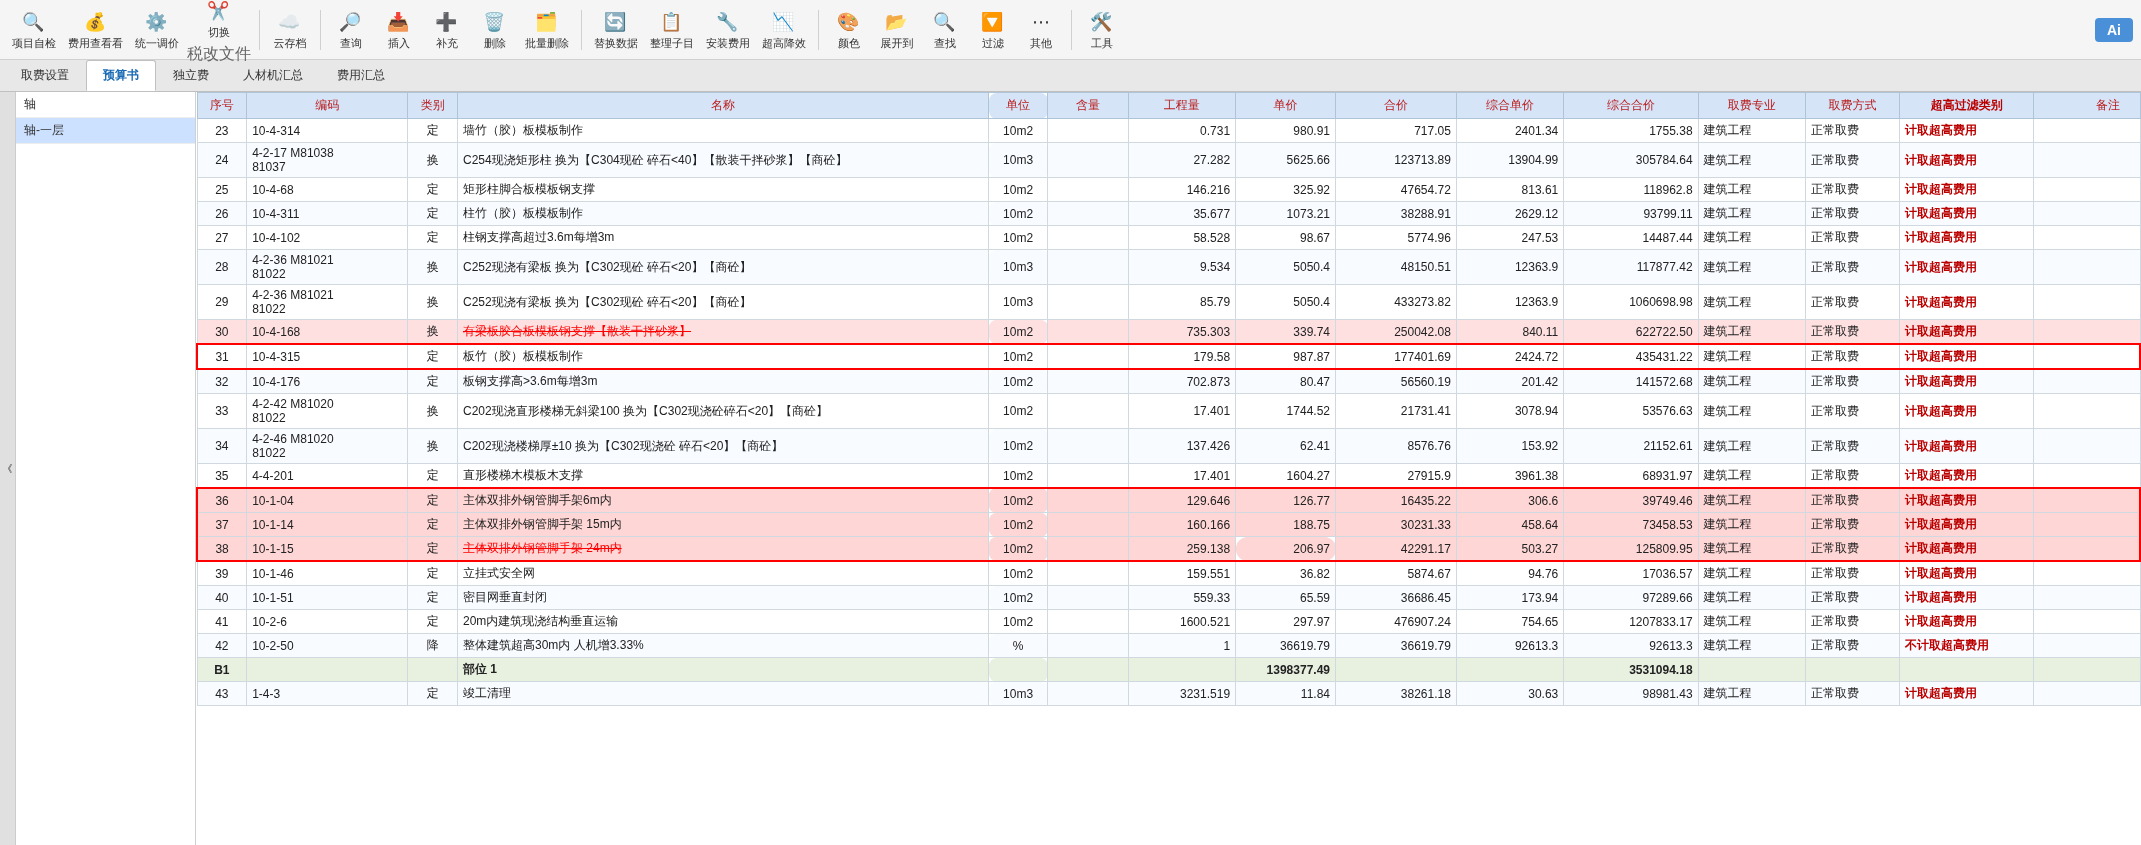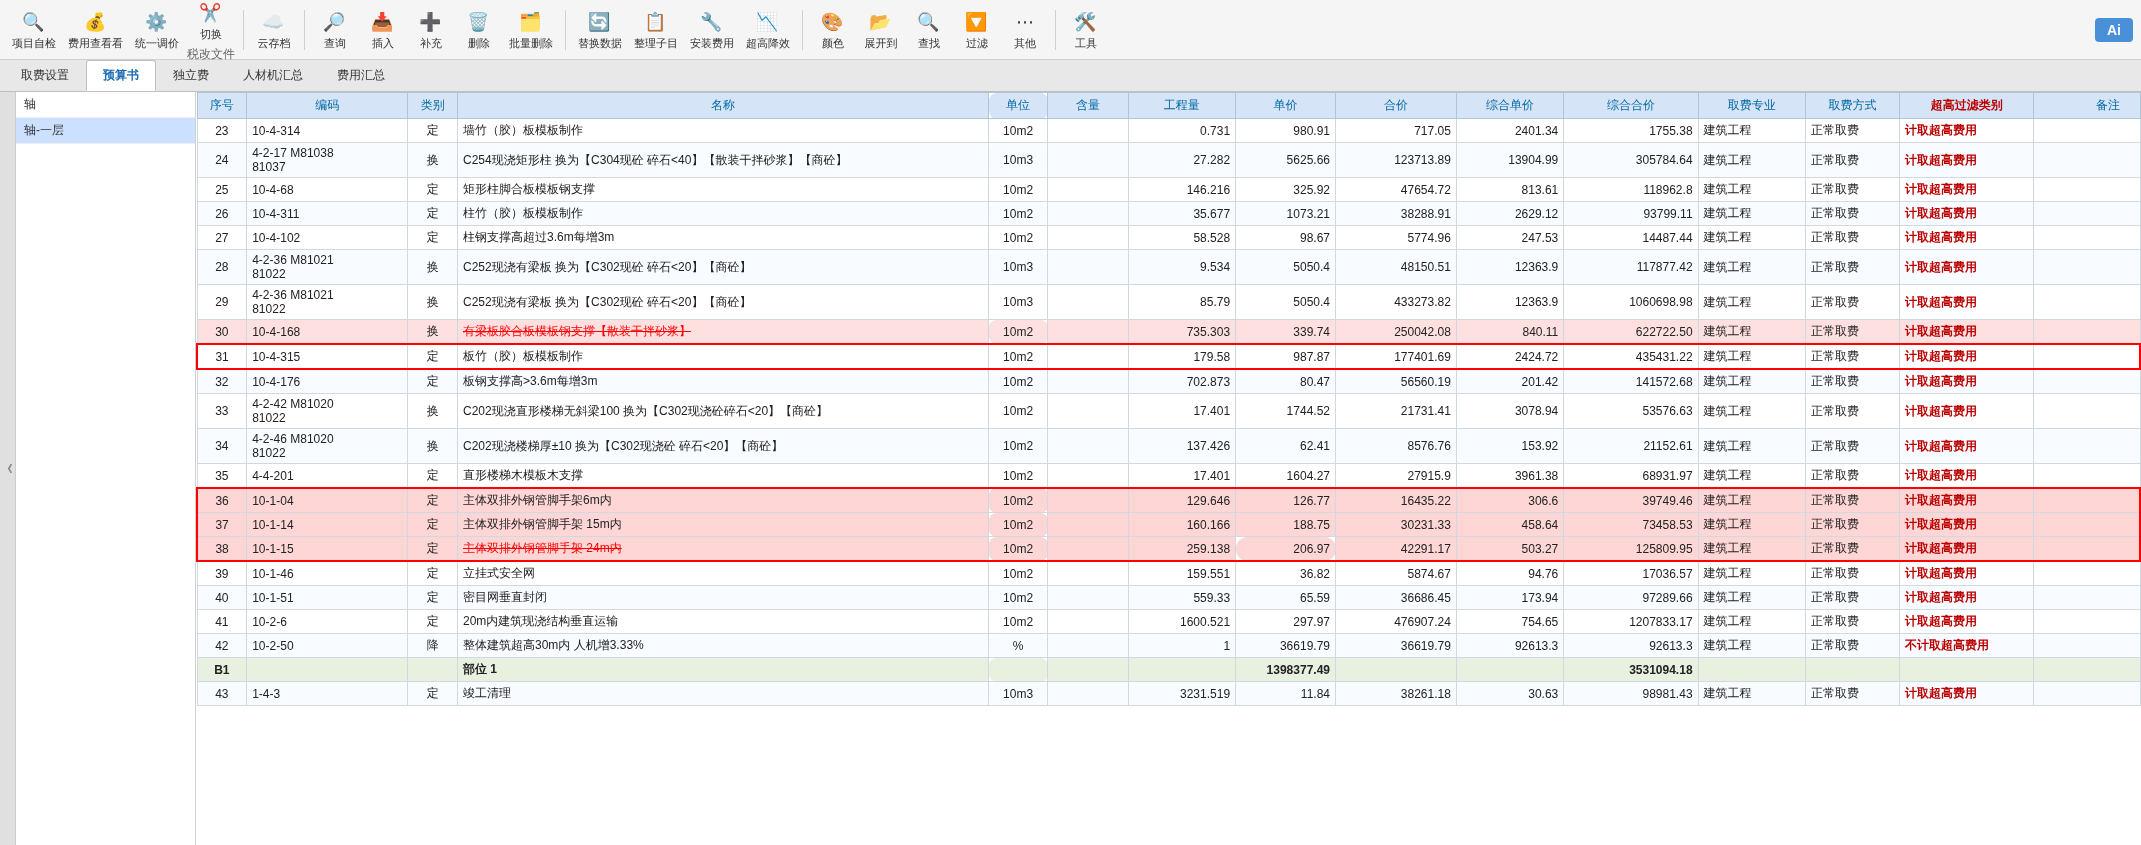--- a/index.html
+++ b/index.html
@@ -124,21 +124,21 @@
       position: sticky;
       top: 0;
       z-index: 10;
     }
     th {
       border: 1px solid #b0c4d8;
       padding: 4px 6px;
       text-align: center;
       white-space: nowrap;
       font-weight: normal;
-      color: #0369a1;
+      color: #b91c1c;
     }
     th.bold { font-weight: bold; color: #b00; }
     td {
       border: 1px solid #d0d8e0;
       padding: 3px 5px;
       white-space: nowrap;
       color: #222;
     }
     tr:nth-child(even) td { background: #f8fbff; }
     tr:nth-child(odd) td { background: #ffffff; }
@@ -184,21 +184,21 @@
     <button class="toolbar-btn">
       <div class="toolbar-icon">⚙️</div>
       <span>统一调价</span>
     </button>
   </div>
   <div class="toolbar-group">
     <button class="toolbar-btn">
       <div class="toolbar-icon">✂️</div>
       <span>切换</span>
     </button>
-    <span style="font-size:12px;color:#666;">税改文件</span>
+    <span style="font-size:16px;color:#666;">税改文件</span>
   </div>
   <div class="toolbar-sep"></div>
   <div class="toolbar-group">
     <button class="toolbar-btn">
       <div class="toolbar-icon">☁️</div>
       <span>云存档</span>
     </button>
   </div>
   <div class="toolbar-sep"></div>
   <div class="toolbar-group">

